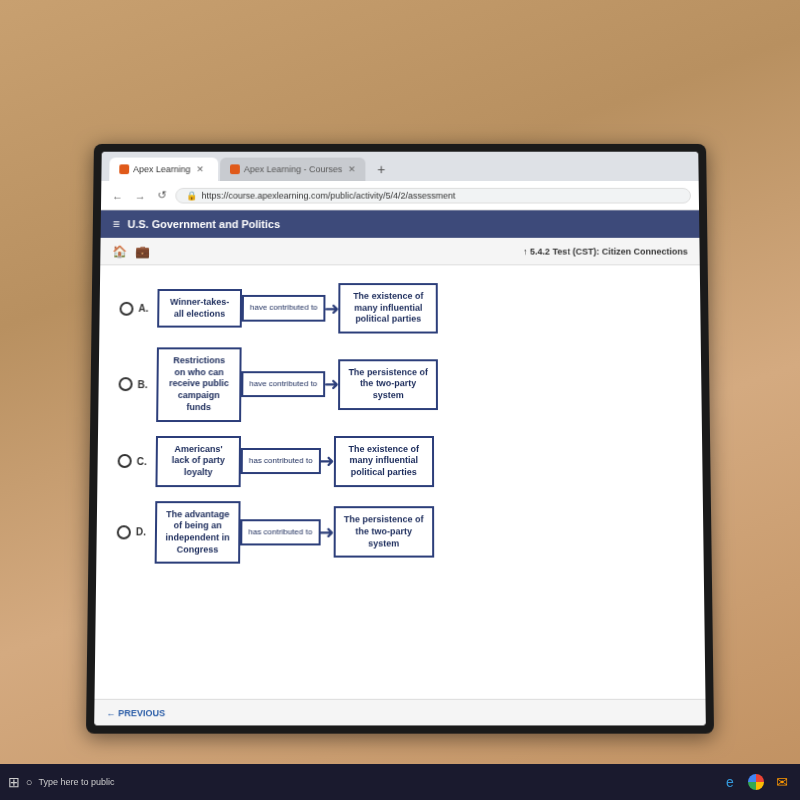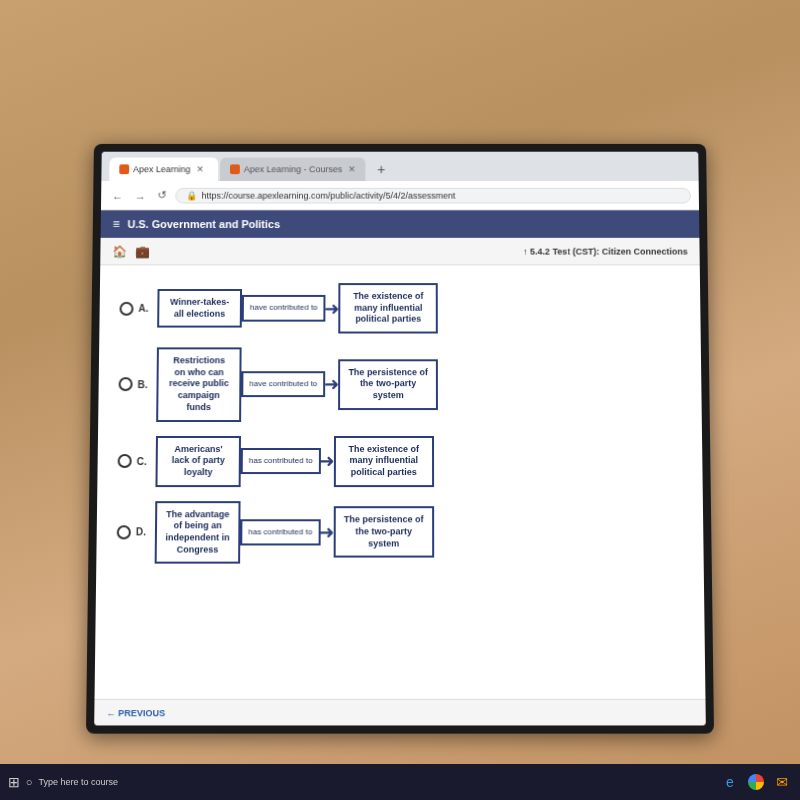--- a/index.html
+++ b/index.html
@@ -445,21 +445,21 @@
         </div>
       </div>
 
     </div>
   </div>
 
   <div class="taskbar">
     <span style="font-size:14px; color:#ccc;">⊞</span>
     <div class="taskbar-search">
       <span class="search-icon-win">○</span>
-      <span>Type here to course</span>
+      <span>Type here to public</span>
     </div>
     <div class="taskbar-icons">
       <div class="taskbar-icon" style="color:#3498db; font-size:14px;">e</div>
       <div class="taskbar-icon" style="background: conic-gradient(#ea4335 0deg 90deg, #fbbc05 90deg 180deg, #34a853 180deg 270deg, #4285f4 270deg 360deg); width:16px; height:16px; border-radius:50%;"></div>
       <div class="taskbar-icon" style="color:#f90; font-size:14px;">✉</div>
     </div>
   </div>
 
 </div>
 

